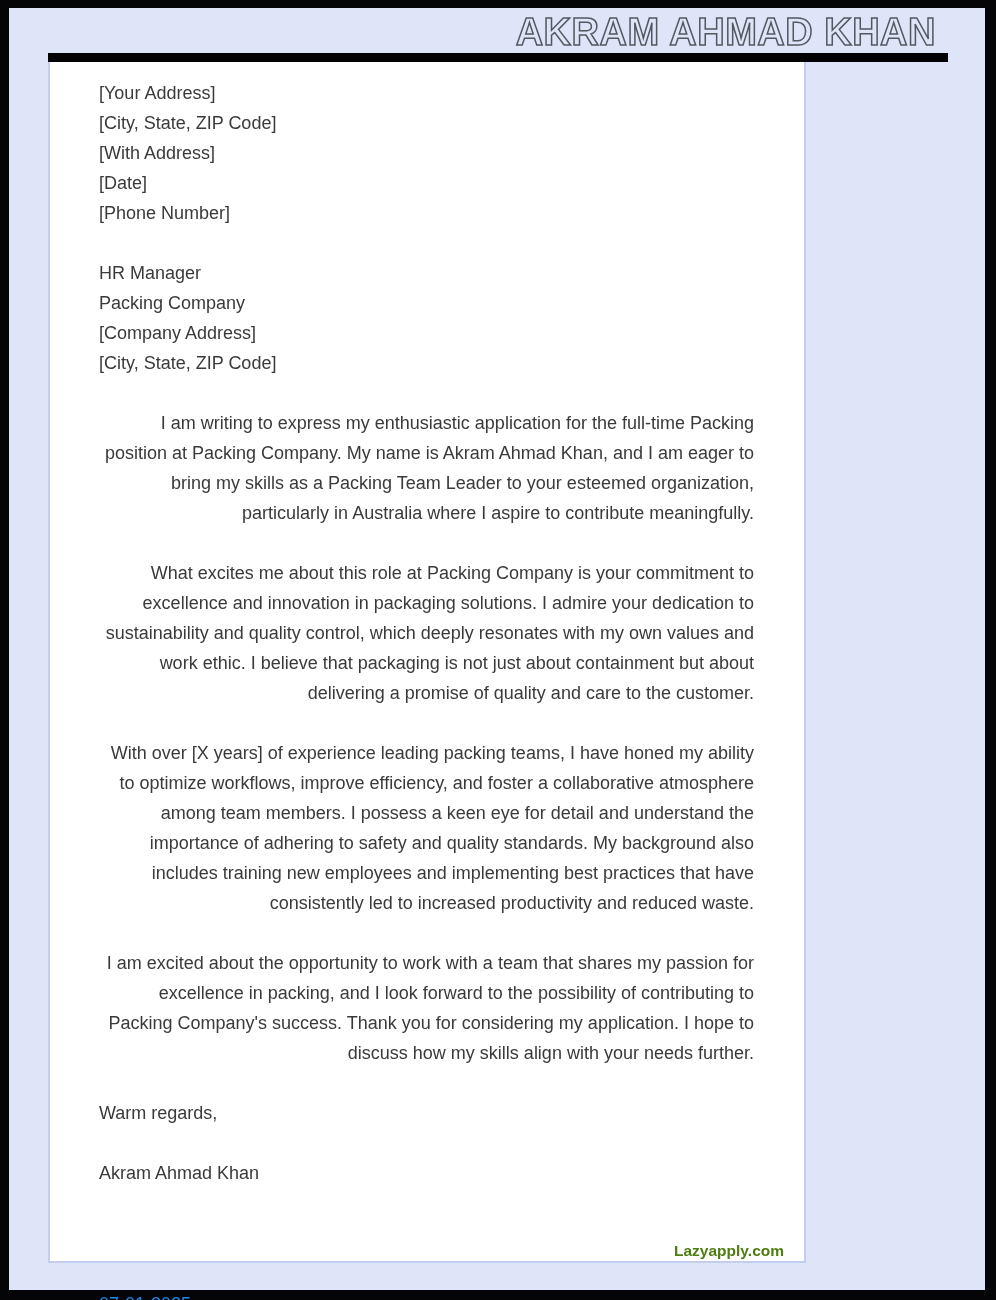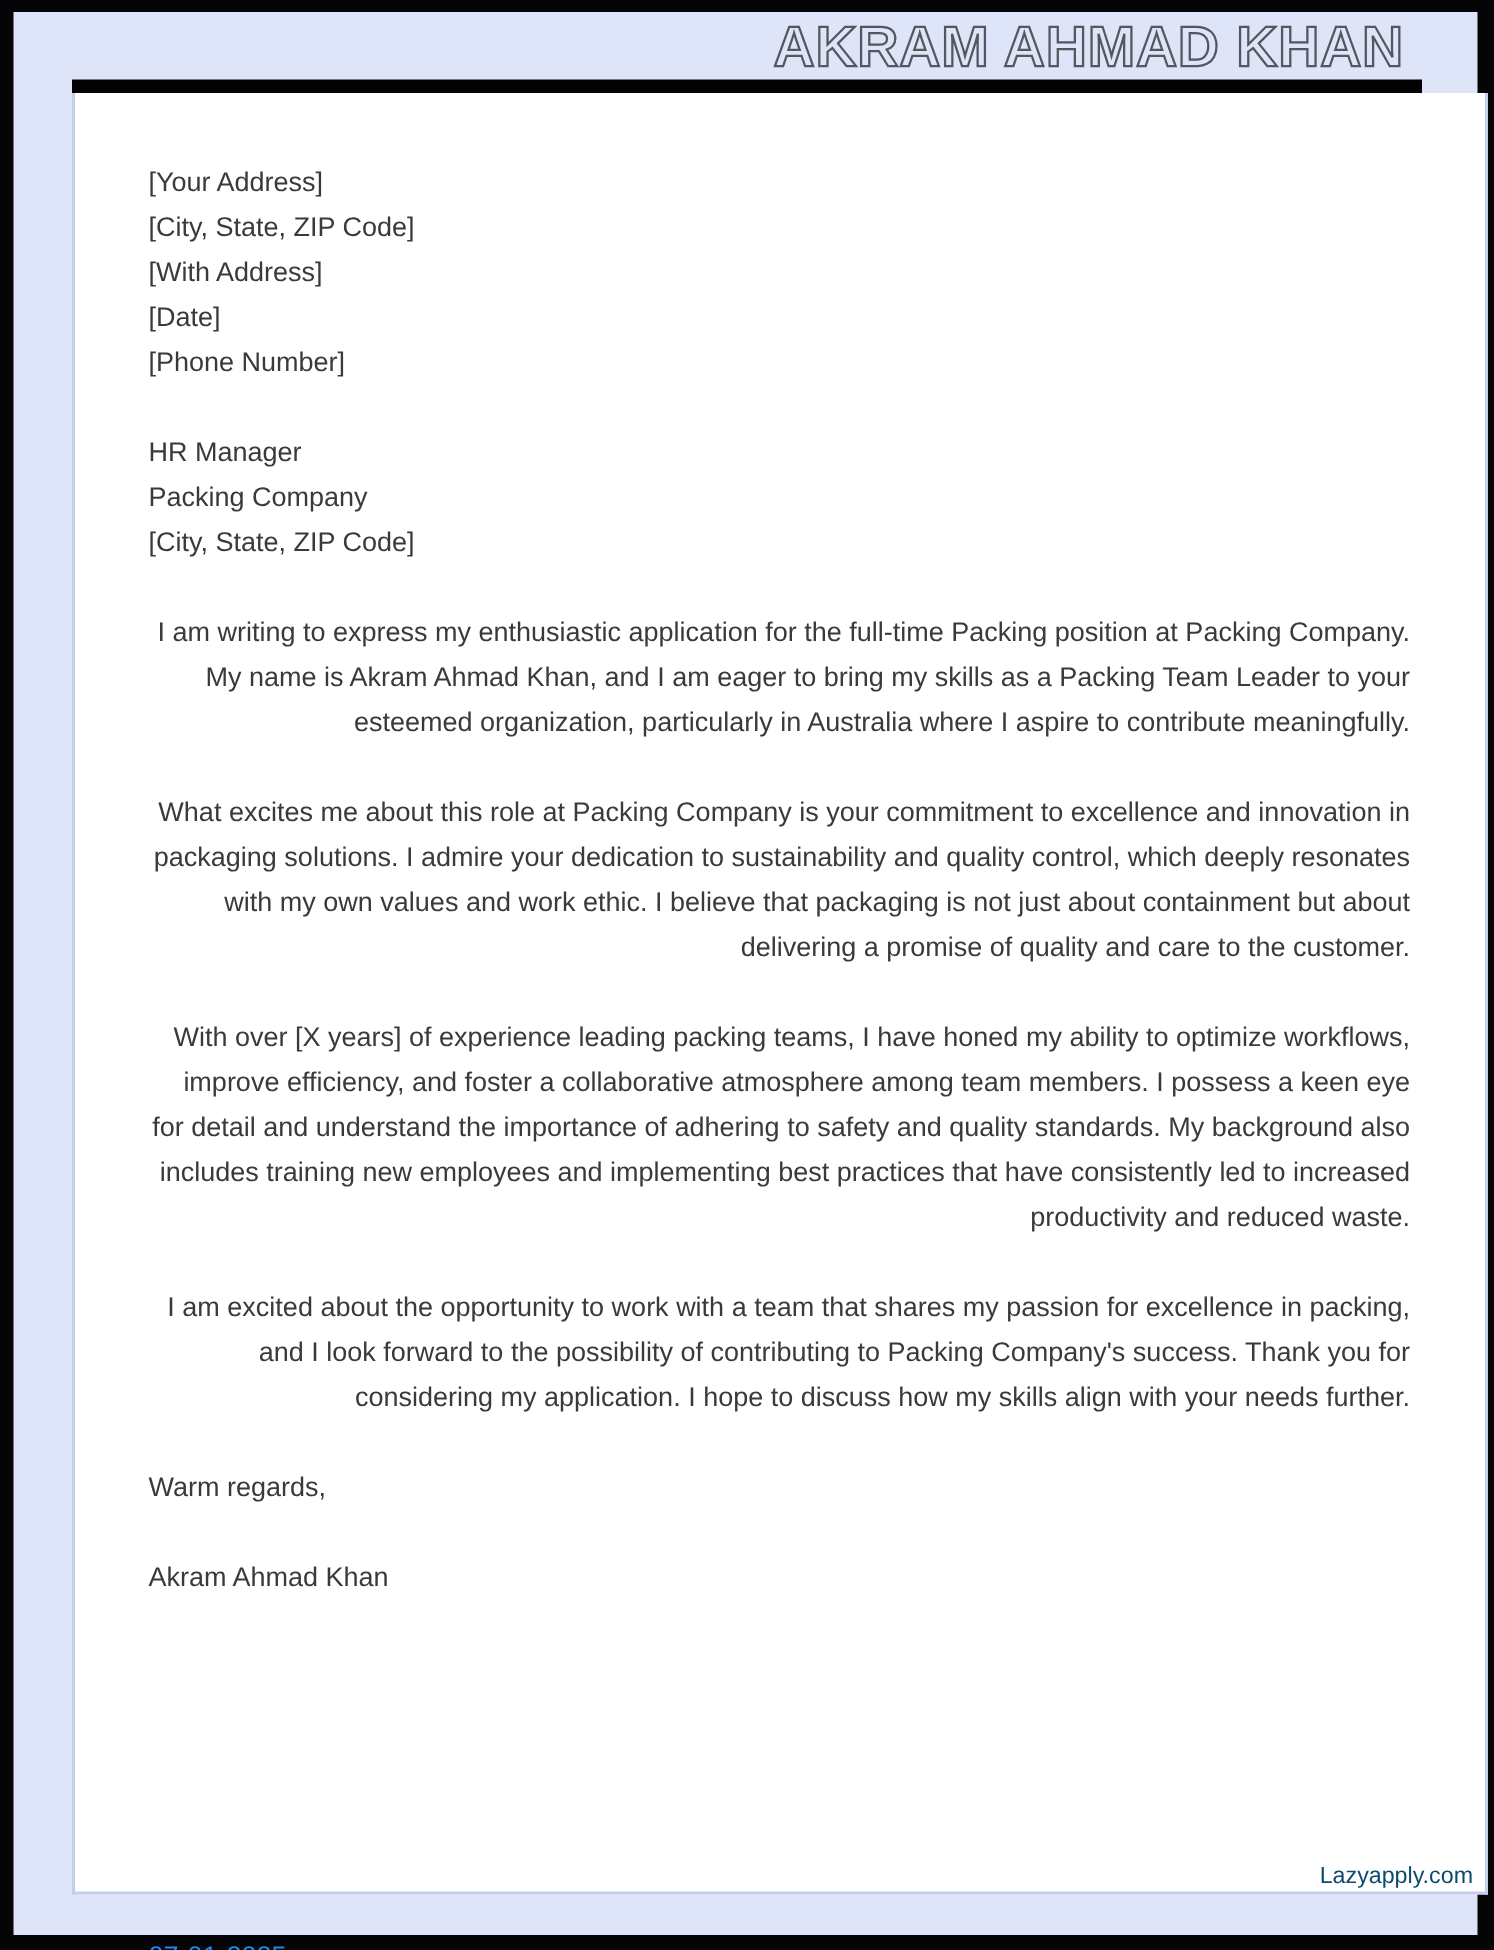--- a/index.html
+++ b/index.html
@@ -37,42 +37,43 @@
     position: absolute;
     left: 48px; top: 53px;
     width: 900px; height: 9px;
     background: #030303;
     z-index: 2;
   }
 
   .page {
     position: absolute;
     left: 48px; top: 62px;
-    width: 944px; height: 1201px;
+    width: 758px; height: 1201px;
     box-sizing: border-box;
     background: #ffffff;
     border: 2px solid #c3ceee;
     border-top: none;
-    padding: 44px 50px 0 49px;
+    padding: 16px 50px 0 49px;
     z-index: 2;
     font-size: 18px;
     line-height: 30px;
     color: #3a3a3a;
   }
   .block { margin: 0 0 30px 0; }
   .block div { min-height: 30px; }
   .para { margin: 0 0 30px 0; text-align: right; }
   .sig { margin: 0; }
 
   .watermark {
     position: absolute;
-    right: 8px; bottom: 0px;
+    right: 20px; bottom: 0px;
     font-size: 15.5px;
     line-height: 20px;
-    color: #0c4a6e;
+    color: #4d7c0f;
+    font-weight: bold;
   }
 
   .date-link {
     position: absolute;
     left: 99px; top: 1277px;
     z-index: 3;
     font-size: 18px;
     line-height: 24px;
     color: #1e88e8;
     text-decoration: underline;
@@ -100,20 +101,21 @@
       <div>[Your Address]</div>
       <div>[City, State, ZIP Code]</div>
       <div>[With Address]</div>
       <div>[Date]</div>
       <div>[Phone Number]</div>
     </div>
 
     <div class="block">
       <div>HR Manager</div>
       <div>Packing Company</div>
+      <div>[Company Address]</div>
       <div>[City, State, ZIP Code]</div>
     </div>
 
 
     <p class="para">I am writing to express my enthusiastic application for the full-time Packing position at Packing Company. My name is Akram Ahmad Khan, and I am eager to bring my skills as a Packing Team Leader to your esteemed organization, particularly in Australia where I aspire to contribute meaningfully.</p>
     <p class="para">What excites me about this role at Packing Company is your commitment to excellence and innovation in packaging solutions. I admire your dedication to sustainability and quality control, which deeply resonates with my own values and work ethic. I believe that packaging is not just about containment but about delivering a promise of quality and care to the customer.</p>
     <p class="para">With over [X years] of experience leading packing teams, I have honed my ability to optimize workflows, improve efficiency, and foster a collaborative atmosphere among team members. I possess a keen eye for detail and understand the importance of adhering to safety and quality standards. My background also includes training new employees and implementing best practices that have consistently led to increased productivity and reduced waste.</p>
     <p class="para">I am excited about the opportunity to work with a team that shares my passion for excellence in packing, and I look forward to the possibility of contributing to Packing Company's success. Thank you for considering my application. I hope to discuss how my skills align with your needs further.</p>
 
     <div class="block">Warm regards,</div>

